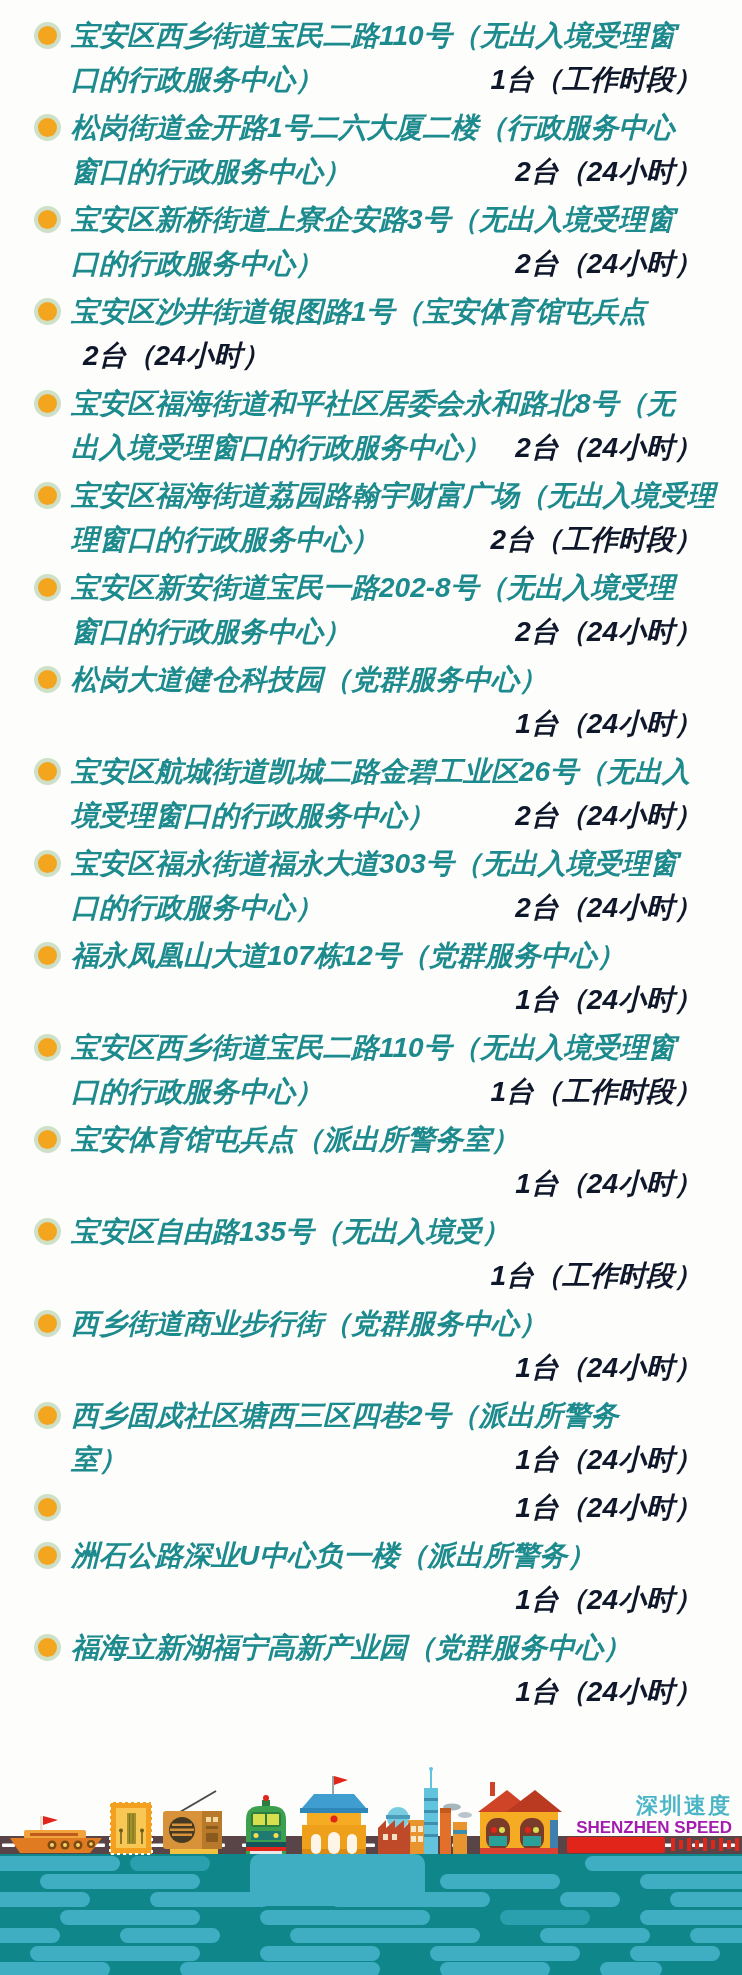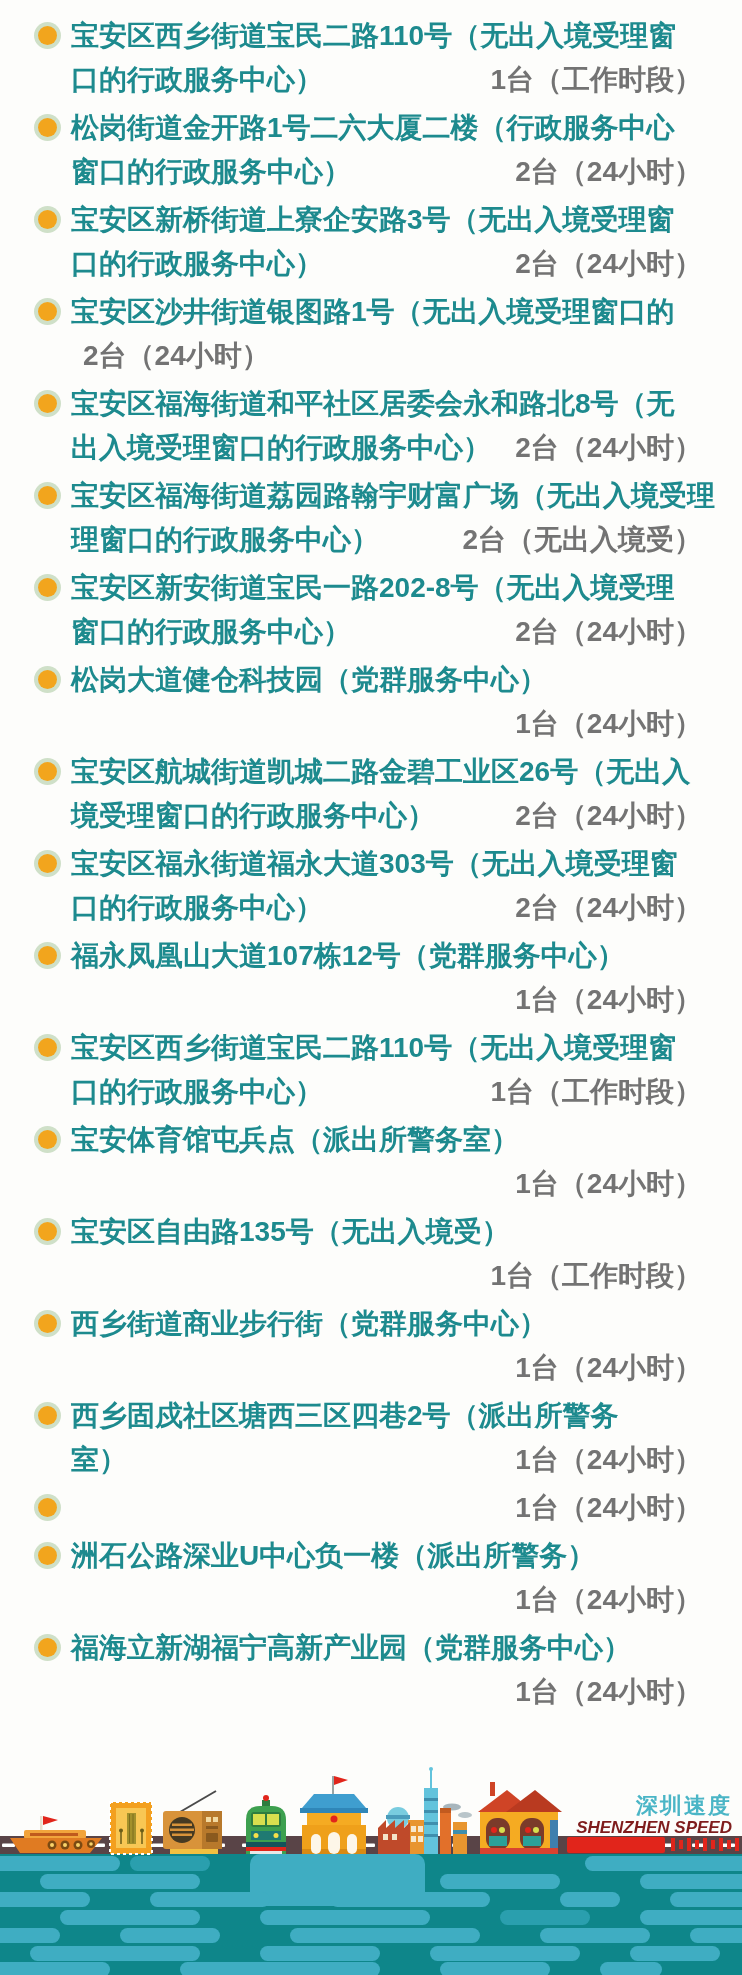--- a/index.html
+++ b/index.html
@@ -22,34 +22,35 @@
     flex:0 0 19px;width:19px;height:19px;border-radius:50%;
     background:#f2a51d;
     box-shadow:0 0 0 4px #cfe0c8;
     margin:12px 14px 0 2px;
   }
   .content{flex:1;min-width:0;}
   .row{
     display:flex;justify-content:space-between;
     line-height:44px;font-size:28px;font-weight:700;
     white-space:nowrap;
+    font-style:italic;
   }
   .row.count-row{justify-content:flex-end;}
   .address{color:#1d8a8e;}
-  .count{color:#737373;margin-left:12px;}
+  .count{color:#0f172a;margin-left:12px;}
   
   .footer{position:relative;width:742px;height:215px;}
   .footer svg{position:absolute;left:0;top:0;}
   .slogan-cn{
     position:absolute;top:31px;right:10px;
     color:#4ab5c6;font-size:22px;font-weight:700;letter-spacing:2px;
   }
   .slogan-en{
     position:absolute;top:58px;right:10px;
-    color:#7f1d1d;font-size:17px;font-weight:700;letter-spacing:0px;font-style:italic;
+    color:#a21caf;font-size:17px;font-weight:700;letter-spacing:0px;
   }
 </style>
 </head>
 <body>
 
 <div class="page">
 
   <div class="list">
       <div class="item">
         <span class="bullet"></span>
@@ -84,21 +85,21 @@
           <div class="row">
             <span class="address">口的行政服务中心）</span>
             <span class="count">2台（24小时）</span>
           </div>
         </div>
       </div>
       <div class="item">
         <span class="bullet"></span>
         <div class="content">
           <div class="row">
-            <span class="address">宝安区沙井街道银图路1号（无出入境受理窗口的</span>
+            <span class="address">宝安区沙井街道银图路1号（宝安体育馆屯兵点</span>
           </div>
           <div class="row">
             <span class="count">2台（24小时）</span>
           </div>
         </div>
       </div>
       <div class="item">
         <span class="bullet"></span>
         <div class="content">
           <div class="row">
@@ -111,21 +112,21 @@
         </div>
       </div>
       <div class="item">
         <span class="bullet"></span>
         <div class="content">
           <div class="row">
             <span class="address">宝安区福海街道荔园路翰宇财富广场（无出入境受理</span>
           </div>
           <div class="row">
             <span class="address">理窗口的行政服务中心）</span>
-            <span class="count">2台（无出入境受）</span>
+            <span class="count">2台（工作时段）</span>
           </div>
         </div>
       </div>
       <div class="item">
         <span class="bullet"></span>
         <div class="content">
           <div class="row">
             <span class="address">宝安区新安街道宝民一路202-8号（无出入境受理</span>
           </div>
           <div class="row">

